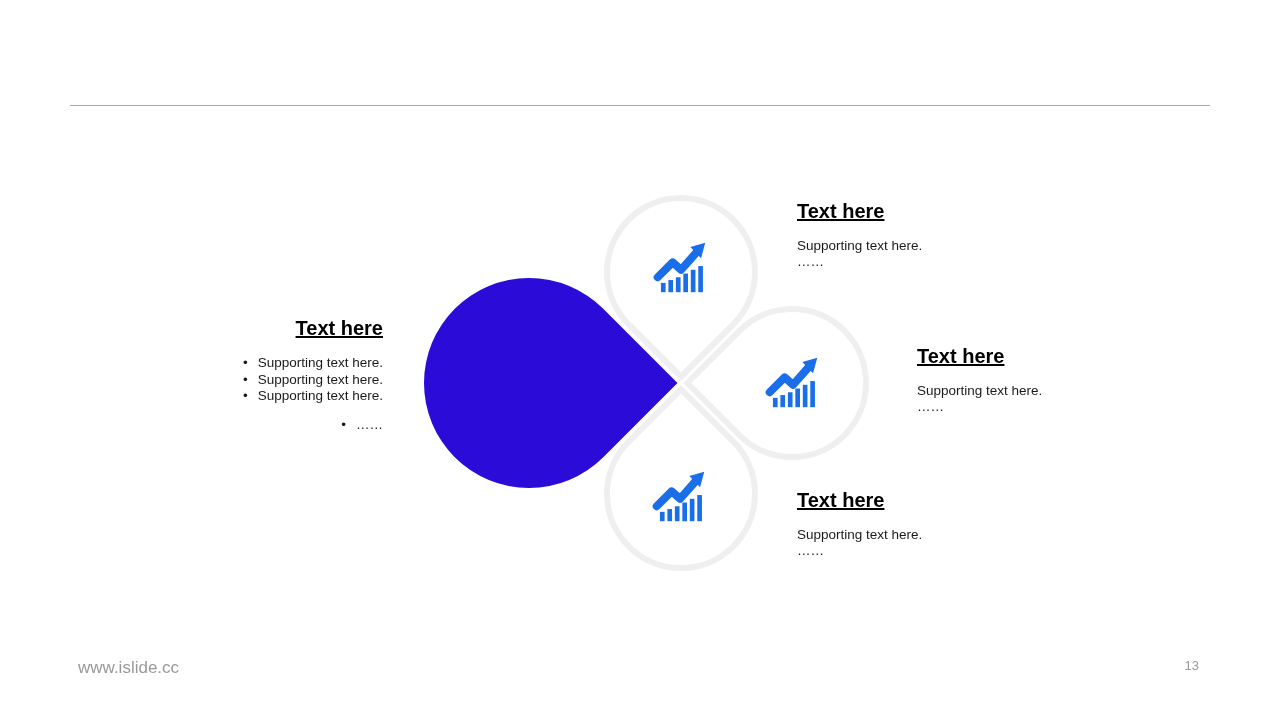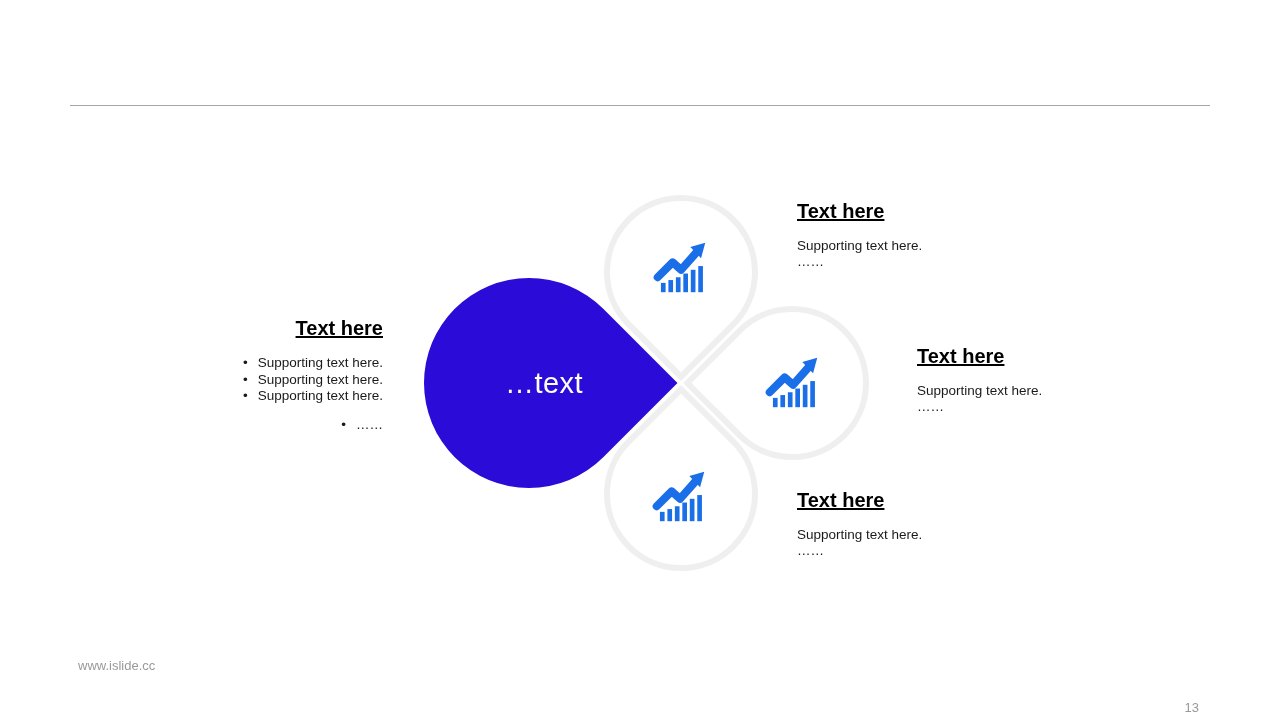--- a/index.html
+++ b/index.html
@@ -36,36 +36,35 @@
   .bullet-line { font-size:13.5px; line-height:16.5px; color:var(--body-text, #1a1a1a); }
   .bullet-line .bullet { padding-right:10px; }
   .bullet-line.more { margin-top:12px; }
 
   .callout { position:absolute; width:250px; text-align:left; }
   .callout .heading { margin-bottom:15px; }
   .callout-1 { left:797px; top:200px; }
   .callout-2 { left:917px; top:345px; }
   .callout-3 { left:797px; top:489px; }
 
-  .footer-site { position:absolute; left:78px;  top:658px; font-size:13px; color:var(--footer-text, #999999); }
-  .footer-page { position:absolute; right:81px; top:658px; font-size:13px; color:var(--footer-text, #999999);margin-top:42px; }
+  .footer-site { position:absolute; left:78px;  top:658px; font-size:17px; color:var(--footer-text, #999999); }
+  .footer-page { position:absolute; right:81px; top:658px; font-size:13px; color:var(--footer-text, #999999); }
 </style>
 </head>
 <body>
 
 <div class="slide">
 
   <div class="divider"></div>
 
   <div class="petal outline p-top"></div>
   <div class="petal outline p-right"></div>
   <div class="petal outline p-bottom"></div>
 
   <div class="petal p-blue"></div>
-  <div class="center-label">…text</div>
 
   <div class="icon-wrap icon-top">
     <svg width="56" height="52" viewBox="0 0 60 54">
       <g fill="currentColor">
         <rect x="8.5" y="44" width="5" height="10"></rect>
           <rect x="16.5" y="41" width="5" height="13"></rect>
         <rect x="24.5" y="38" width="5" height="16"></rect>
           <rect x="32.5" y="34" width="5" height="20"></rect>
         <rect x="40.5" y="30" width="5" height="24"></rect>
           <rect x="48.5" y="26" width="5" height="28"></rect>

